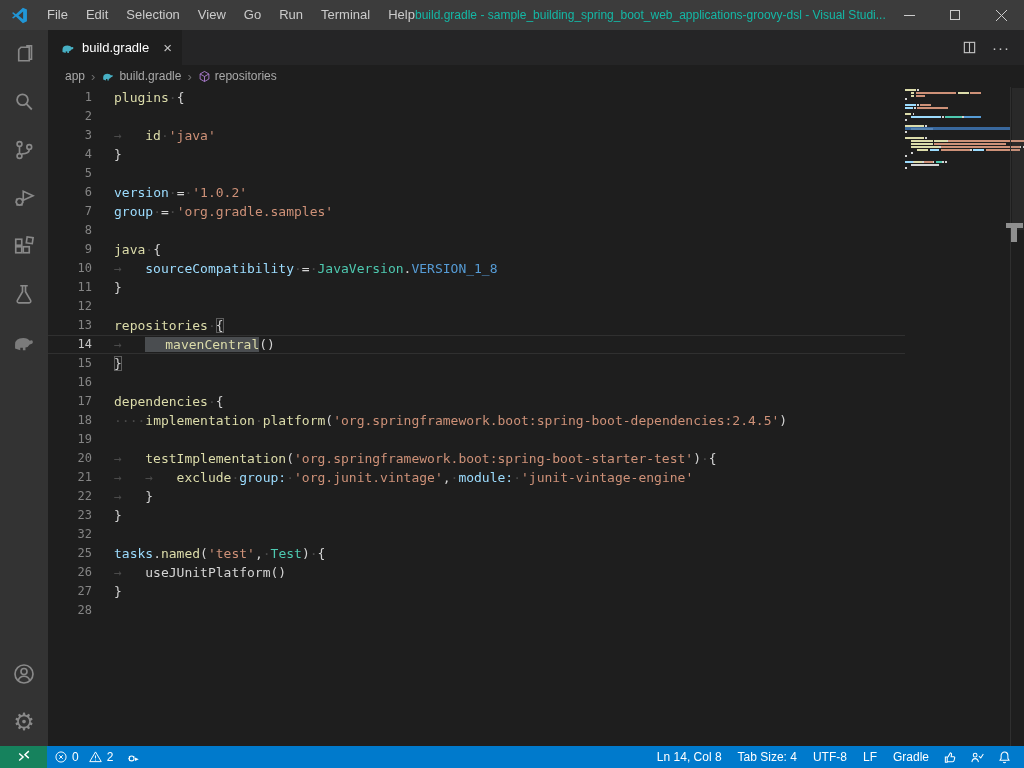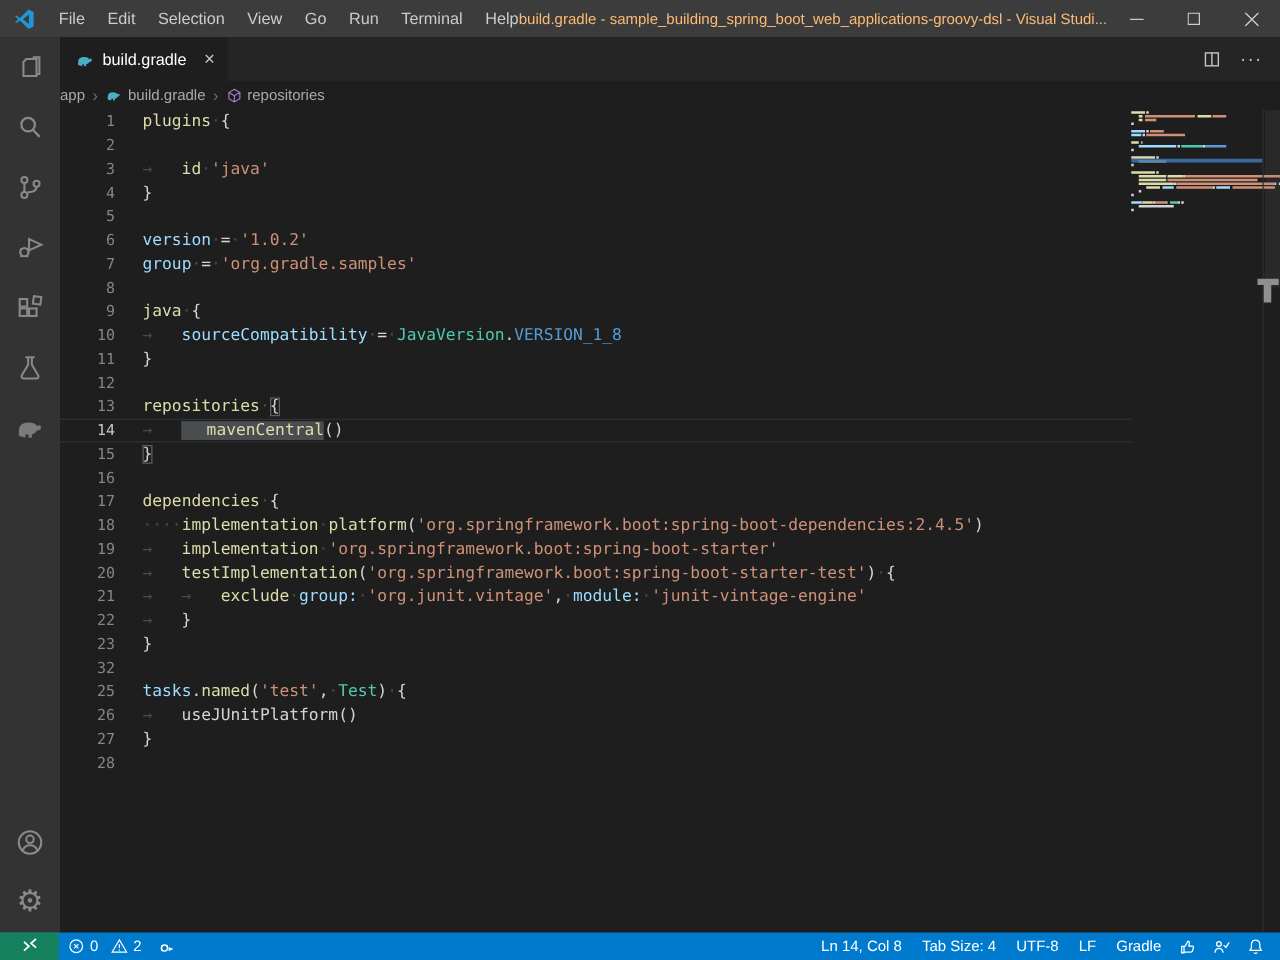--- a/index.html
+++ b/index.html
@@ -9,21 +9,21 @@
     background:#1e1e1e; font-family:"Liberation Sans", sans-serif;
     -webkit-font-smoothing:antialiased;
   }
 
   
   .titlebar { position:absolute; top:0; left:0; width:1024px; height:30px;
     background:#3c3c3c; display:flex; align-items:center; color:#cccccc; }
   .vslogo { width:17px; height:17px; margin:0 10px 0 11px; }
   .menu-item { padding:0 9px; font-size:13px; height:30px; line-height:30px; cursor:default; }
   .wintitle { position:absolute; left:415px; top:0; height:29px; line-height:30px;
-    font-size:12px; color:#fdba74; white-space:nowrap; }
+    font-size:12px; color:#14b8a6; white-space:nowrap; }
   .wincontrols { position:absolute; right:0; top:0; height:30px; display:flex; }
   .winbtn { width:46px; height:30px; display:flex; align-items:center; justify-content:center;
     color:#cccccc; font-size:13px; }
   .winbtn svg { display:block; }
 
   
   .activitybar { position:absolute; top:30px; left:0; width:48px; bottom:22px;
     background:#333333; display:flex; flex-direction:column; align-items:center; }
   .act-icon { width:48px; height:48px; display:flex; align-items:center; justify-content:center; }
   .act-spacer { flex:1; }
@@ -33,21 +33,21 @@
   .editorcol { position:absolute; left:48px; right:0; top:30px; bottom:22px; background:#1e1e1e; }
   .tabbar { position:absolute; top:0; left:0; right:0; height:35px; background:#252526; display:flex; }
   .tab { height:35px; min-width:128px; background:#1e1e1e; display:flex; align-items:center;
     padding:0 10px 0 12px; font-size:13px; color:#ffffff; gap:6px; }
   .tab-close { color:#c5c5c5; font-size:15px; margin-left:8px; line-height:1; }
   .tab-actions { margin-left:auto; display:flex; align-items:center; gap:6px; padding-right:10px; }
   .tab-action { width:26px; height:26px; display:flex; align-items:center; justify-content:center; color:#c5c5c5; }
   .ellipsis-glyph { font-size:15px; color:#c5c5c5; letter-spacing:1px; }
 
   .breadcrumb { position:absolute; top:35px; left:0; right:0; height:22px; display:flex;
-    align-items:center; padding-left:0; font-size:12px; color:#a9a9a9; gap:5px; }
+    align-items:center; padding-left:17px; font-size:12px; color:#a9a9a9; gap:5px; }
   .bc-sep { color:#6e6e6e; font-size:13px; margin:0 1px; }
   .bc-item { display:flex; align-items:center; gap:4px; }
 
   
   .codearea { position:absolute; top:57px; left:0; right:0; bottom:0; overflow:hidden;
     font-family:"DejaVu Sans Mono", monospace; font-size:13px; }
   .code-lines { position:absolute; top:1px; left:0; right:119px; }
   .line { display:flex; height:19px; line-height:19px; white-space:pre; }
   .line.current { border-top:1px solid #303030; border-bottom:1px solid #303030; line-height:17px; }
   .num { width:44px; flex-shrink:0; text-align:right; color:#858585; font-size:12px; }
@@ -234,21 +234,21 @@
         <div class="line"><span class="num">9</span><span class="txt"><span class="fn">java</span><span class="ws">·</span><span class="pln">{</span></span></div>
         <div class="line"><span class="num">10</span><span class="txt"><span class="tab-ws">→</span><span class="prop">sourceCompatibility</span><span class="ws">·</span><span class="pln">=</span><span class="ws">·</span><span class="cls">JavaVersion</span><span class="pln">.</span><span class="const">VERSION_1_8</span></span></div>
         <div class="line"><span class="num">11</span><span class="txt"><span class="pln">}</span></span></div>
         <div class="line"><span class="num">12</span><span class="txt"></span></div>
         <div class="line"><span class="num">13</span><span class="txt"><span class="fn">repositories</span><span class="ws">·</span><span class="bm">{</span></span></div>
         <div class="line current"><span class="num">14</span><span class="txt"><span class="tab-ws">→</span><span class="fnhl">mavenCentral</span><span class="pln">()</span></span></div>
         <div class="line"><span class="num">15</span><span class="txt"><span class="bm">}</span></span></div>
         <div class="line"><span class="num">16</span><span class="txt"></span></div>
         <div class="line"><span class="num">17</span><span class="txt"><span class="fn">dependencies</span><span class="ws">·</span><span class="pln">{</span></span></div>
         <div class="line"><span class="num">18</span><span class="txt"><span class="ws">····</span><span class="fn">implementation</span><span class="ws">·</span><span class="fn">platform</span><span class="pln">(</span><span class="str">'org.springframework.boot:spring-boot-dependencies:2.4.5'</span><span class="pln">)</span></span></div>
-        <div class="line"><span class="num">19</span><span class="txt"><span class="tab-ws">→</span><span class="fn">implementation</span><span class="ws">·</span><span class="str">'org.springframework.boot:spring-boot-starter'</span></span></div>
+        <div class="line"><span class="num">19</span></div>
         <div class="line"><span class="num">20</span><span class="txt"><span class="tab-ws">→</span><span class="fn">testImplementation</span><span class="pln">(</span><span class="str">'org.springframework.boot:spring-boot-starter-test'</span><span class="pln">)</span><span class="ws">·</span><span class="pln">{</span></span></div>
         <div class="line"><span class="num">21</span><span class="txt"><span class="tab-ws">→</span><span class="tab-ws">→</span><span class="fn">exclude</span><span class="ws">·</span><span class="prop">group:</span><span class="ws">·</span><span class="str">'org.junit.vintage'</span><span class="pln">,</span><span class="ws">·</span><span class="prop">module:</span><span class="ws">·</span><span class="str">'junit-vintage-engine'</span></span></div>
         <div class="line"><span class="num">22</span><span class="txt"><span class="tab-ws">→</span><span class="pln">}</span></span></div>
         <div class="line"><span class="num">23</span><span class="txt"><span class="pln">}</span></span></div>
         <div class="line"><span class="num">32</span><span class="txt"></span></div>
         <div class="line"><span class="num">25</span><span class="txt"><span class="prop">tasks</span><span class="pln">.</span><span class="fn">named</span><span class="pln">(</span><span class="str">'test'</span><span class="pln">,</span><span class="ws">·</span><span class="cls">Test</span><span class="pln">)</span><span class="ws">·</span><span class="pln">{</span></span></div>
         <div class="line"><span class="num">26</span><span class="txt"><span class="tab-ws">→</span><span class="pln">useJUnitPlatform()</span></span></div>
         <div class="line"><span class="num">27</span><span class="txt"><span class="pln">}</span></span></div>
         <div class="line"><span class="num">28</span><span class="txt"></span></div>
       </div>

